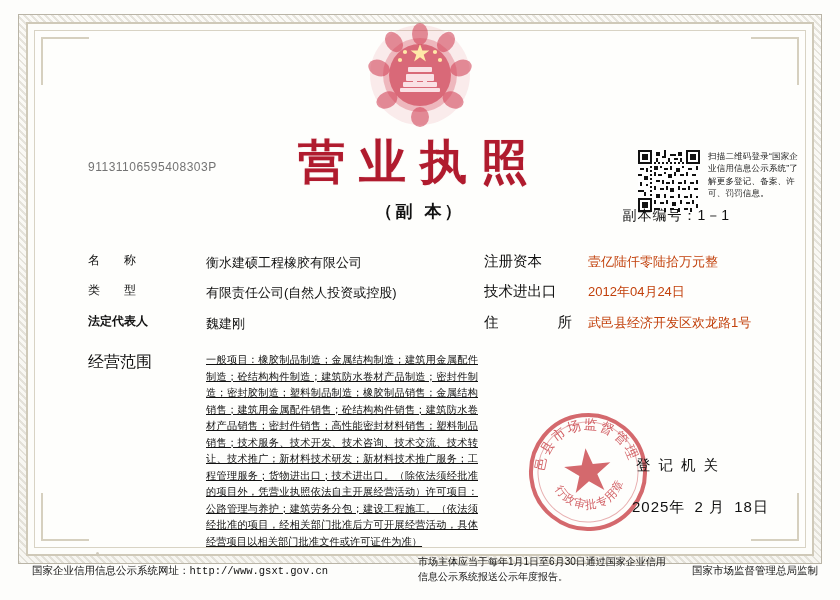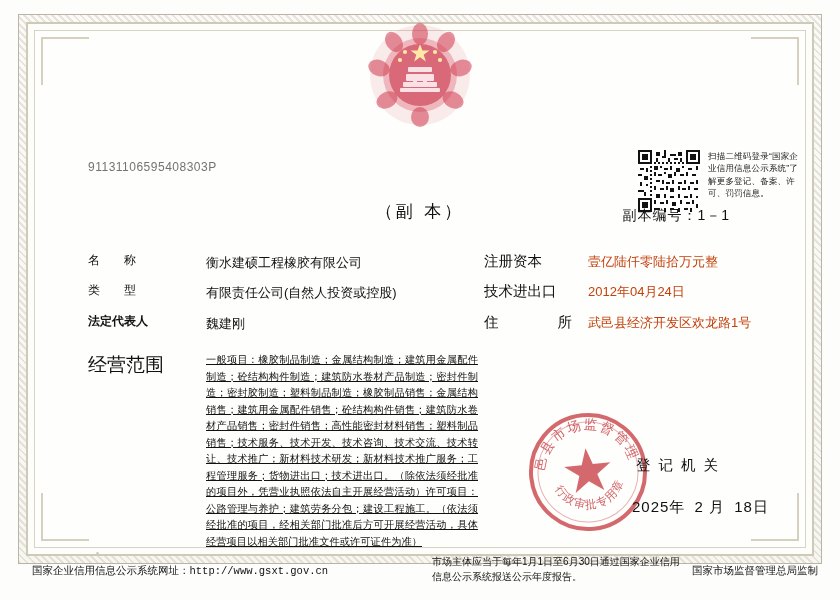--- a/index.html
+++ b/index.html
@@ -47,21 +47,21 @@
   .title{
     position:absolute;left:0;right:0;top:131px;text-align:center;
     font-family:"DejaVu Serif","Liberation Serif",serif;
     font-weight:bold;font-size:47px;letter-spacing:14px;
     color:#b01b2e;
     text-shadow:0 0 1px rgba(176,27,46,.35);
   }
   .subtitle{
     position:absolute;left:0;right:0;top:200px;text-align:center;
     font-family:"DejaVu Serif","Liberation Serif",serif;
-    font-size:17px;letter-spacing:3px;color:#111;
+    font-size:17px;letter-spacing:3px;color:#111;font-weight:bold;
   }
 
   
   .code-block{position:absolute;left:88px;top:146px;}
   .code-label{font-size:13.5px;letter-spacing:2px;color:#111;}
   .code-value{margin-top:14px;font-size:12px;letter-spacing:.5px;color:#737373;}
 
   
   .qr-wrap{position:absolute;right:140px;top:150px;width:62px;height:62px;background:#fff;}
   .qr-wrap svg{display:block;}
@@ -88,21 +88,21 @@
 
   
   .rfields{position:absolute;left:484px;top:252px;width:330px;}
   .rlbl{position:absolute;left:0;top:0;width:100px;font-size:14.5px;color:#111;}
   .rlbl.spaced{letter-spacing:10px;}
   .rval{position:absolute;left:104px;top:1px;right:0;font-size:13px;color:#c2410c;}
 
   
   .scope{position:absolute;left:88px;top:352px;width:390px;}
   .scope-label{
-    position:absolute;left:0;top:0;width:112px;font-size:19px;color:#111;
+    position:absolute;left:0;top:0;width:112px;font-size:16px;color:#111;
   }
   .scope-text{
     position:absolute;left:118px;top:0;width:272px;
     font-size:10.2px;line-height:1.62;color:#111;text-align:justify;
     letter-spacing:.1px;
     text-decoration:underline;
   }
 
   
   .authority{
@@ -117,21 +117,21 @@
   .seal{
     position:absolute;left:524px;top:408px;width:128px;height:128px;opacity:.82;
   }
 
   
   .footer-left{
     position:absolute;left:32px;bottom:22px;font-size:10.5px;color:#111;
     font-family:"Liberation Mono","DejaVu Sans Mono",monospace;
   }
   .footer-center{
-    position:absolute;left:418px;bottom:16px;width:250px;font-size:10px;line-height:1.5;color:#111;text-align:left;margin-left:14px;
+    position:absolute;left:418px;bottom:16px;width:250px;font-size:10px;line-height:1.5;color:#111;text-align:left;
   }
   .footer-right{
     position:absolute;right:22px;bottom:22px;font-size:10.5px;color:#111;
   }
   .speck{position:absolute;width:3px;height:3px;border-radius:50%;background:#cfcabb;}
 </style>
 </head>
 <body>
 
 <div class="page">
@@ -181,20 +181,21 @@
           <polygon points="53,22 55.4,28.6 62.4,28.6 56.7,32.8 58.9,39.4 53,35.3 47.1,39.4 49.3,32.8 43.6,28.6 50.6,28.6"></polygon>
           <circle cx="38" cy="30" r="2.1"></circle>
           <circle cx="33" cy="38" r="2.1"></circle>
           <circle cx="68" cy="30" r="2.1"></circle>
           <circle cx="73" cy="38" r="2.1"></circle>
         </g>
       </g>
     </svg>
   </div>
 
+  <div class="title">营业执照</div>
   <div class="subtitle">（副 本）</div>
 
   <div class="code-block">
     <div class="code-value">91131106595408303P</div>
   </div>
 
   <div class="qr-wrap">
     <svg viewBox="0 0 31 31" width="62" height="62" shape-rendering="crispEdges" aria-hidden="true">
       <rect width="31" height="31" fill="#ffffff"></rect>
       <g fill="#111">

